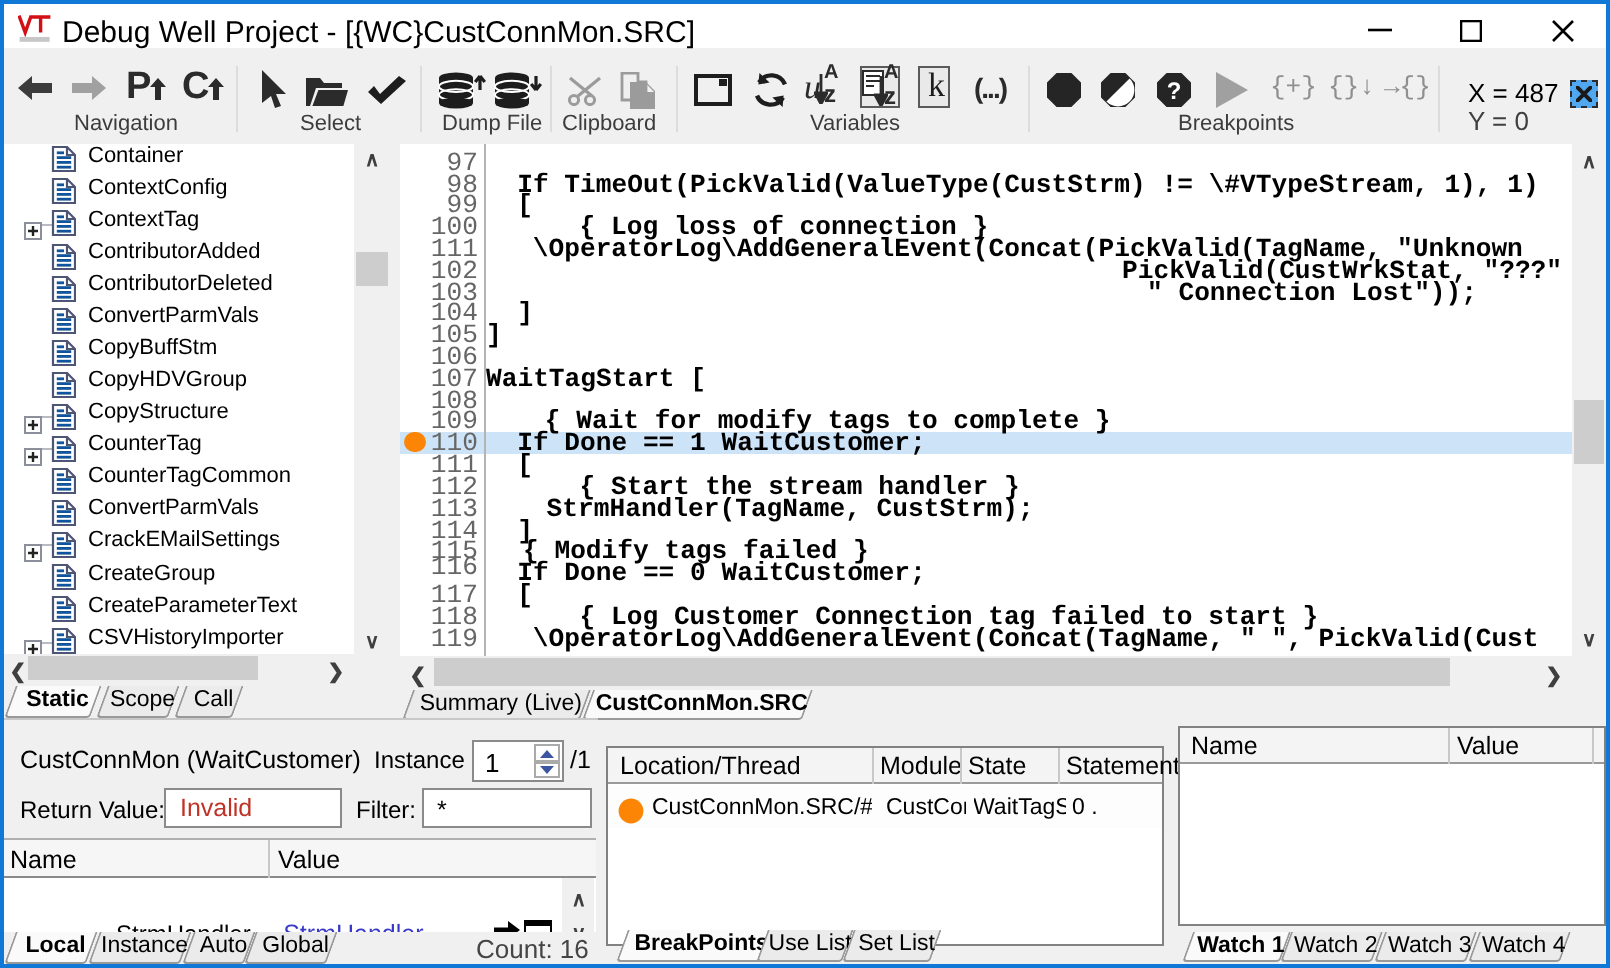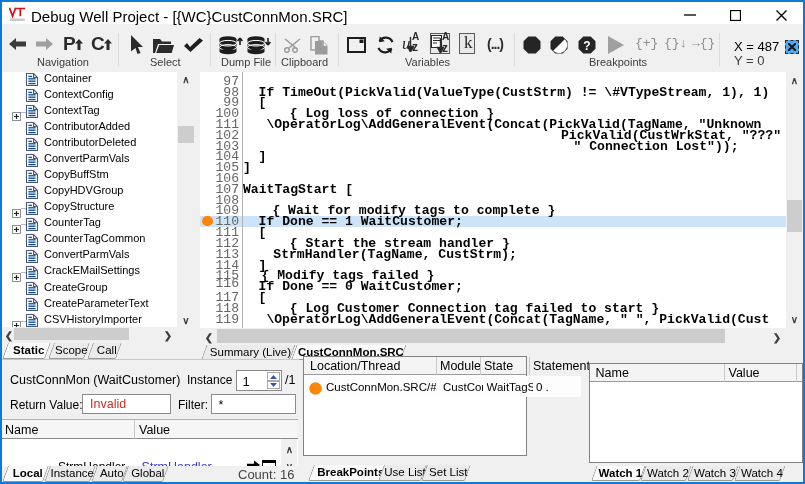--- a/index.html
+++ b/index.html
@@ -524,21 +524,21 @@
     <span>Instance</span>
   </div>
 <div class="tab" style="left:90.5px;width:31.0px;top:465.5px;height:16px">
     <span>Auto</span>
   </div>
 <div class="tab" style="left:122.0px;width:41.0px;top:465.5px;height:16px">
     <span>Global</span>
   </div>
 <div class="lbl" style="left:238px;top:466.5px;color:#454545;font-size:13px">Count: 16</div>
 
-<div class="panel" style="left:303px;top:356px;width:224px;height:100px">
+<div class="panel" style="left:303px;top:373px;width:279px;height:100px">
   <div class="phead">
     <span style="left:6px">Location/Thread</span>
     <span style="left:136px">Module</span>
     <span style="left:180px">State</span>
     <span style="left:229px">Statement</span>
     <div class="pcol" style="left:132px"></div>
     <div class="pcol" style="left:176px"></div>
     <div class="pcol" style="left:225px"></div>
   </div>
   <div style="position:absolute;left:0;top:19px;width:277px;height:21px;background:#fdfdfd;overflow:hidden">

